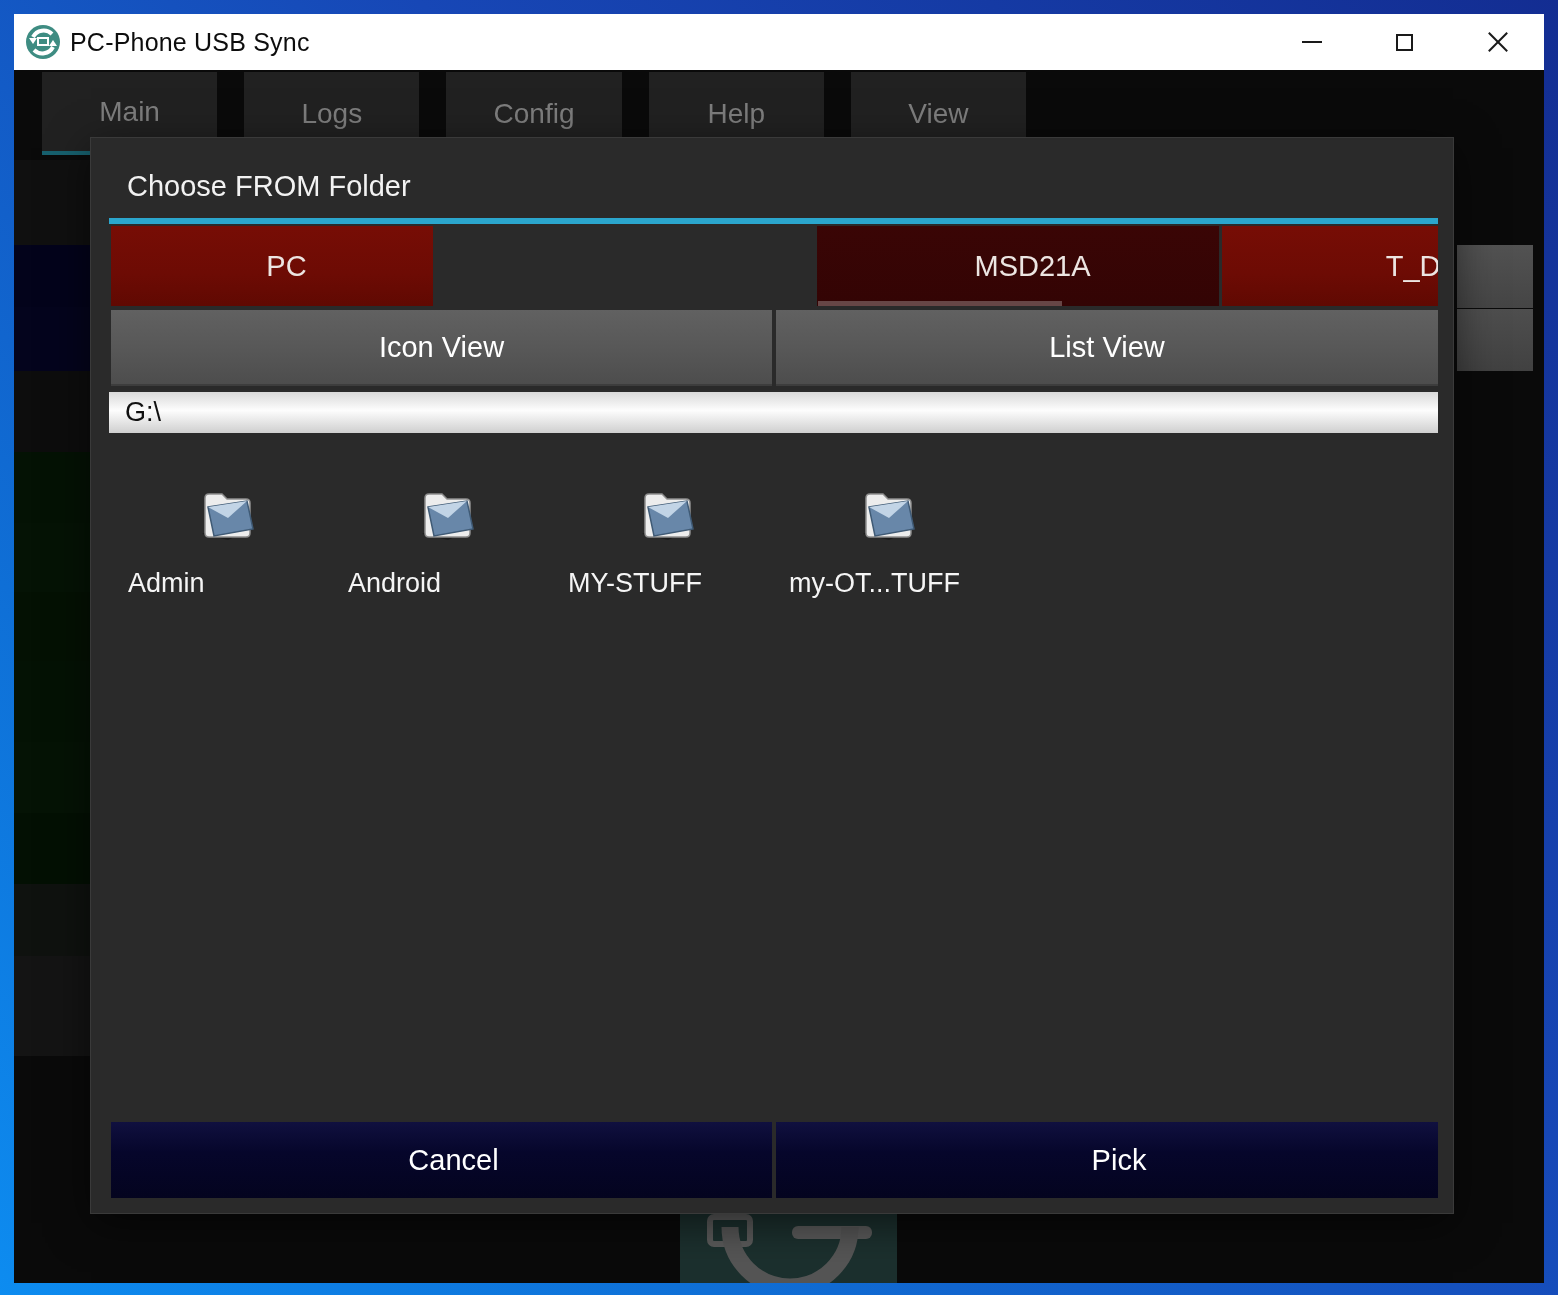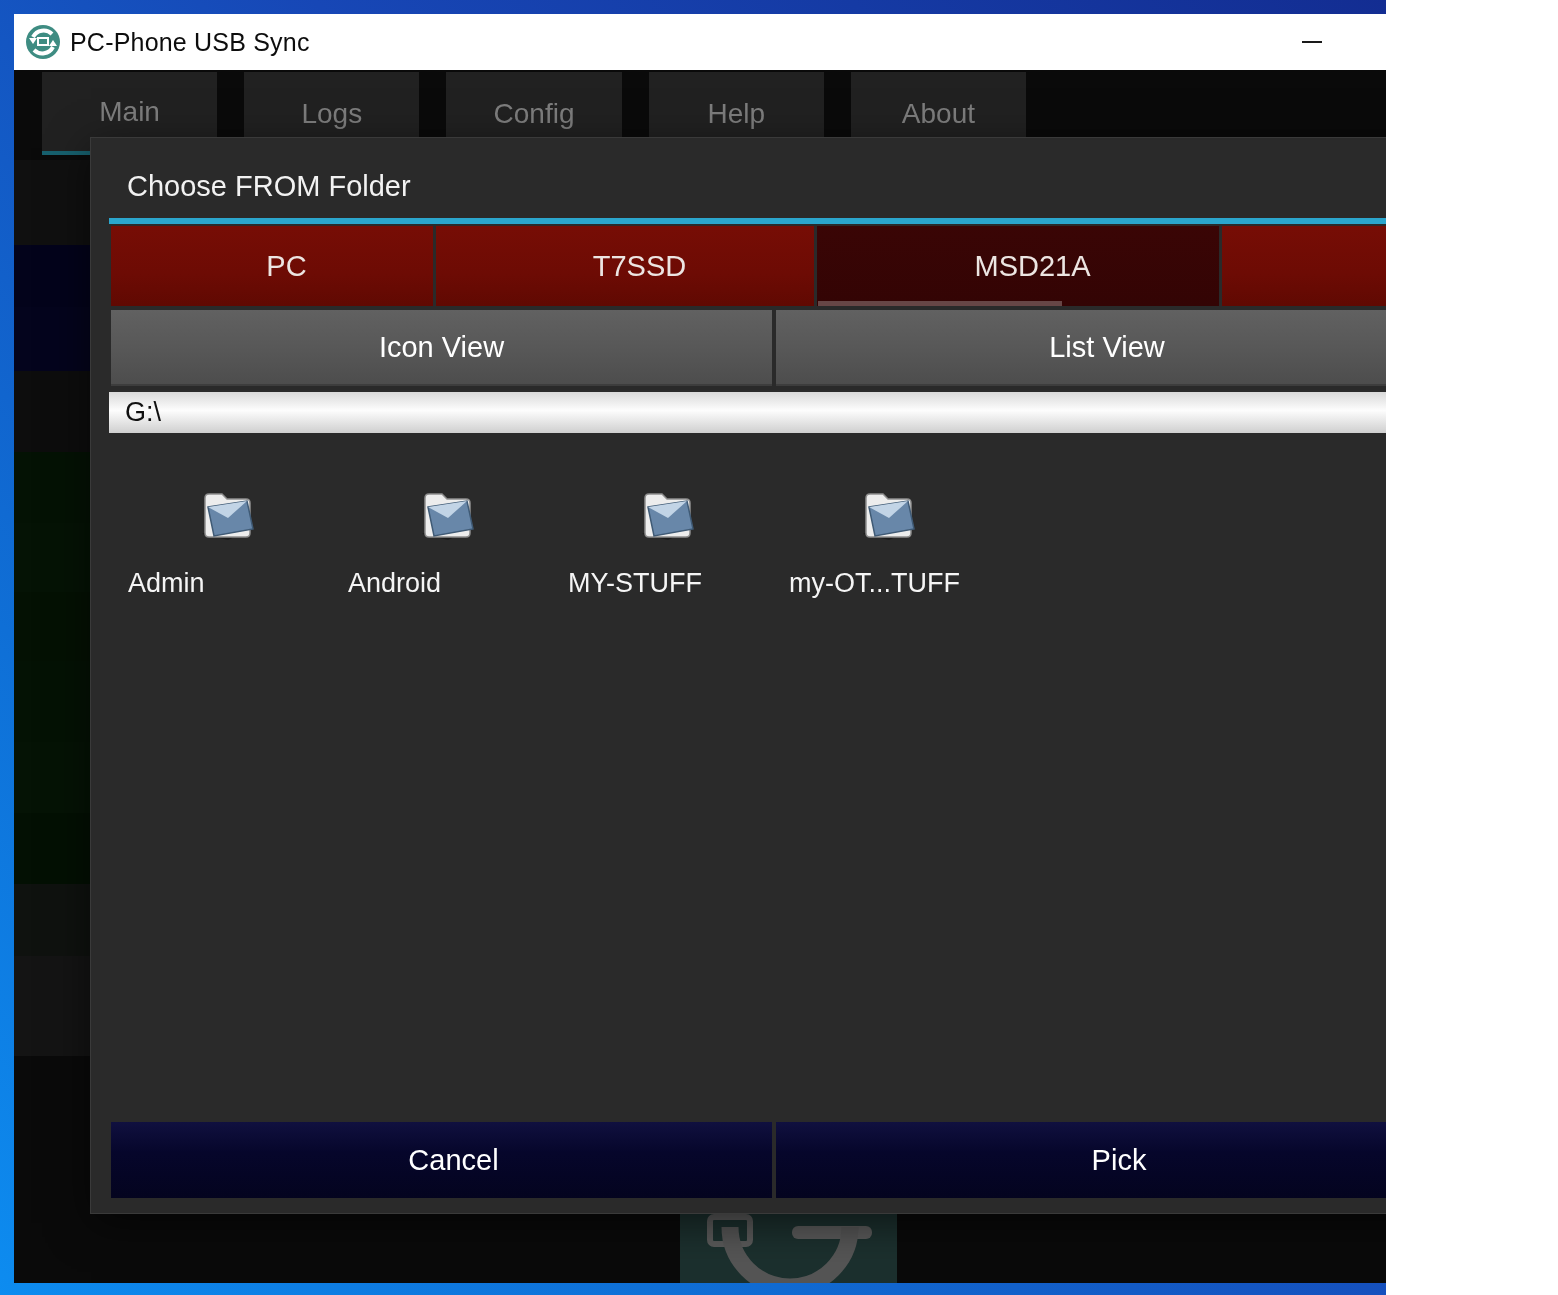--- a/index.html
+++ b/index.html
@@ -1,18 +1,18 @@
 <!DOCTYPE html>
 <html style="--accent: #2ba6cd; --drive-red: #6d0b04; --drive-red-dark: #330404; --view-gray: #575757; --action-navy: #06062b; --dialog-bg: #2a2a2a; --titlebar-bg: #ffffff;"><head>
 <meta charset="utf-8">
 <style>
   * { margin:0; padding:0; box-sizing:border-box; }
   html,body { width:1558px; height:1295px; font-family:"Liberation Sans", sans-serif; }
   .backdrop {
-    position:relative; width:1386px; height:1295px; overflow:hidden;
+    position:relative; width:1558px; height:1295px; overflow:hidden;
     background:linear-gradient(225deg, #132d92 0%, #1747b6 40%, #0f6fd6 75%, #0d8cf0 100%);
   }
   .appwin {
     position:absolute; left:14px; top:14px; width:1530px; height:1269px;
     background:#0a0a0a; overflow:hidden;
   }
   
   .titlebar { position:absolute; left:0; top:0; width:100%; height:56px; background:var(--titlebar-bg,#fff); display:flex; align-items:center; }
   .app-icon { width:38px; height:38px; margin-left:10px; flex:0 0 auto; }
   .win-title { margin-left:8px; font-size:25px; color:#0d0d0d; letter-spacing:0.2px; }
@@ -88,21 +88,21 @@
             <span class="glyph-close"></span>
           </button>
       </div>
     </div>
 
     <div class="tabbar">
       <button class="tab selected">Main</button>
       <button class="tab">Logs</button>
       <button class="tab">Config</button>
       <button class="tab">Help</button>
-      <button class="tab">About</button>
+      <button class="tab">View</button>
     </div>
 
     <div class="bg-row" style="top:146px;height:85px;background:#101010;"></div>
     <div class="bg-row" style="top:231px;height:62px;background:#03031b;"></div>
     <div class="bg-row" style="top:293px;height:64px;background:#04041d;"></div>
     <div class="bg-row" style="top:357px;height:81px;background:#0d0d0d;"></div>
     <div class="bg-row" style="top:438px;height:71px;background:#041204;"></div>
     <div class="bg-row" style="top:509px;height:69px;background:#051305;"></div>
     <div class="bg-row" style="top:578px;height:69px;background:#041103;"></div>
     <div class="bg-row" style="top:647px;height:81px;background:#041204;"></div>
@@ -120,21 +120,20 @@
         <path d="M50,14 A60,60 0 0 0 170,14" fill="none" stroke="#555555" stroke-width="17"></path>
       </svg>
     </div>
 
     <div class="dialog">
       <div class="dlg-title">Choose FROM Folder</div>
       <div class="dlg-divider"></div>
 
       <div class="drives-row">
         <button class="drive-btn" style="left:2px;width:322px;">PC</button>
-        <button class="drive-btn" style="left:327px;width:378px;">T7SSD</button>
         <button class="drive-btn active" style="left:708px;width:402px;">MSD21A</button>
         <button class="drive-btn" style="left:1113px;width:400px;">T_Drive</button>
         <div class="drives-scrollbar"></div>
       </div>
 
       <div class="views-row">
         <button class="view-btn" style="left:667px;width:662px;">List View</button>
         <button class="view-btn" style="left:2px;width:661px;">Icon View</button>
       </div>
 

